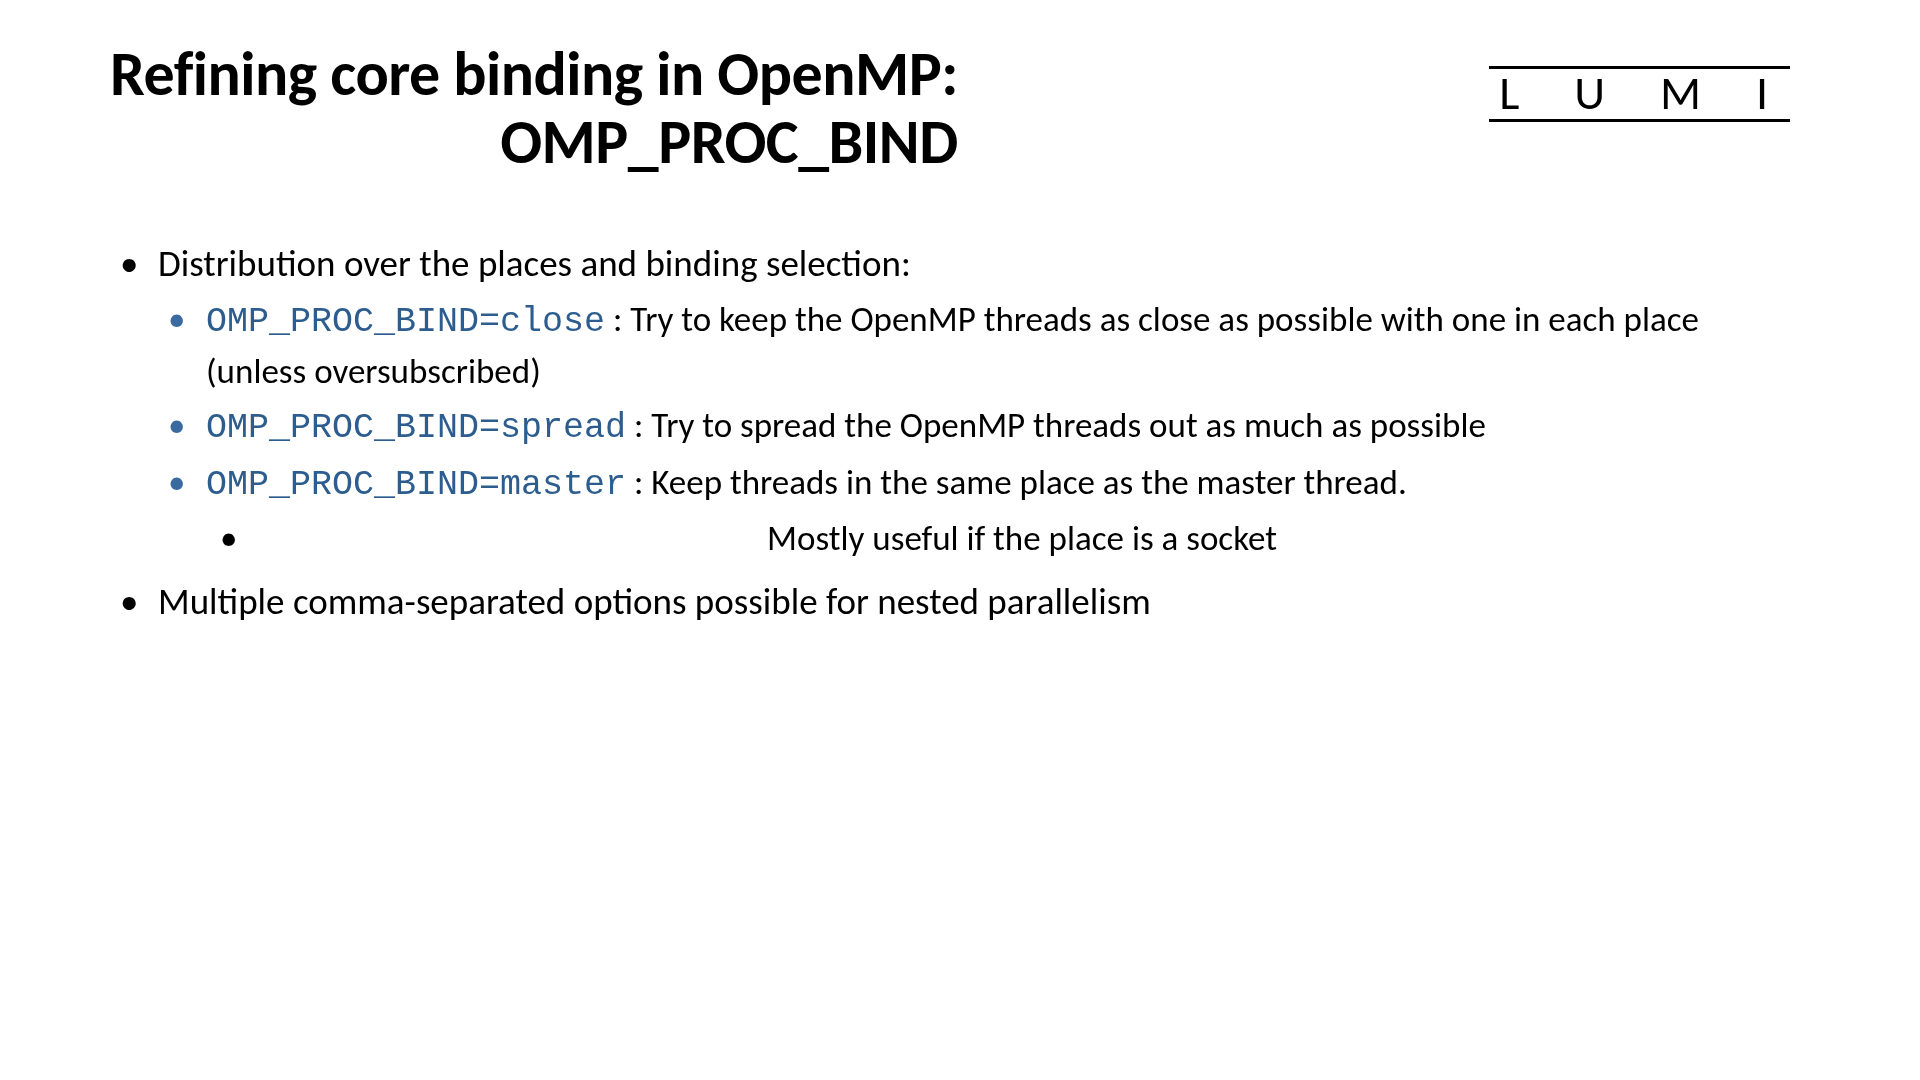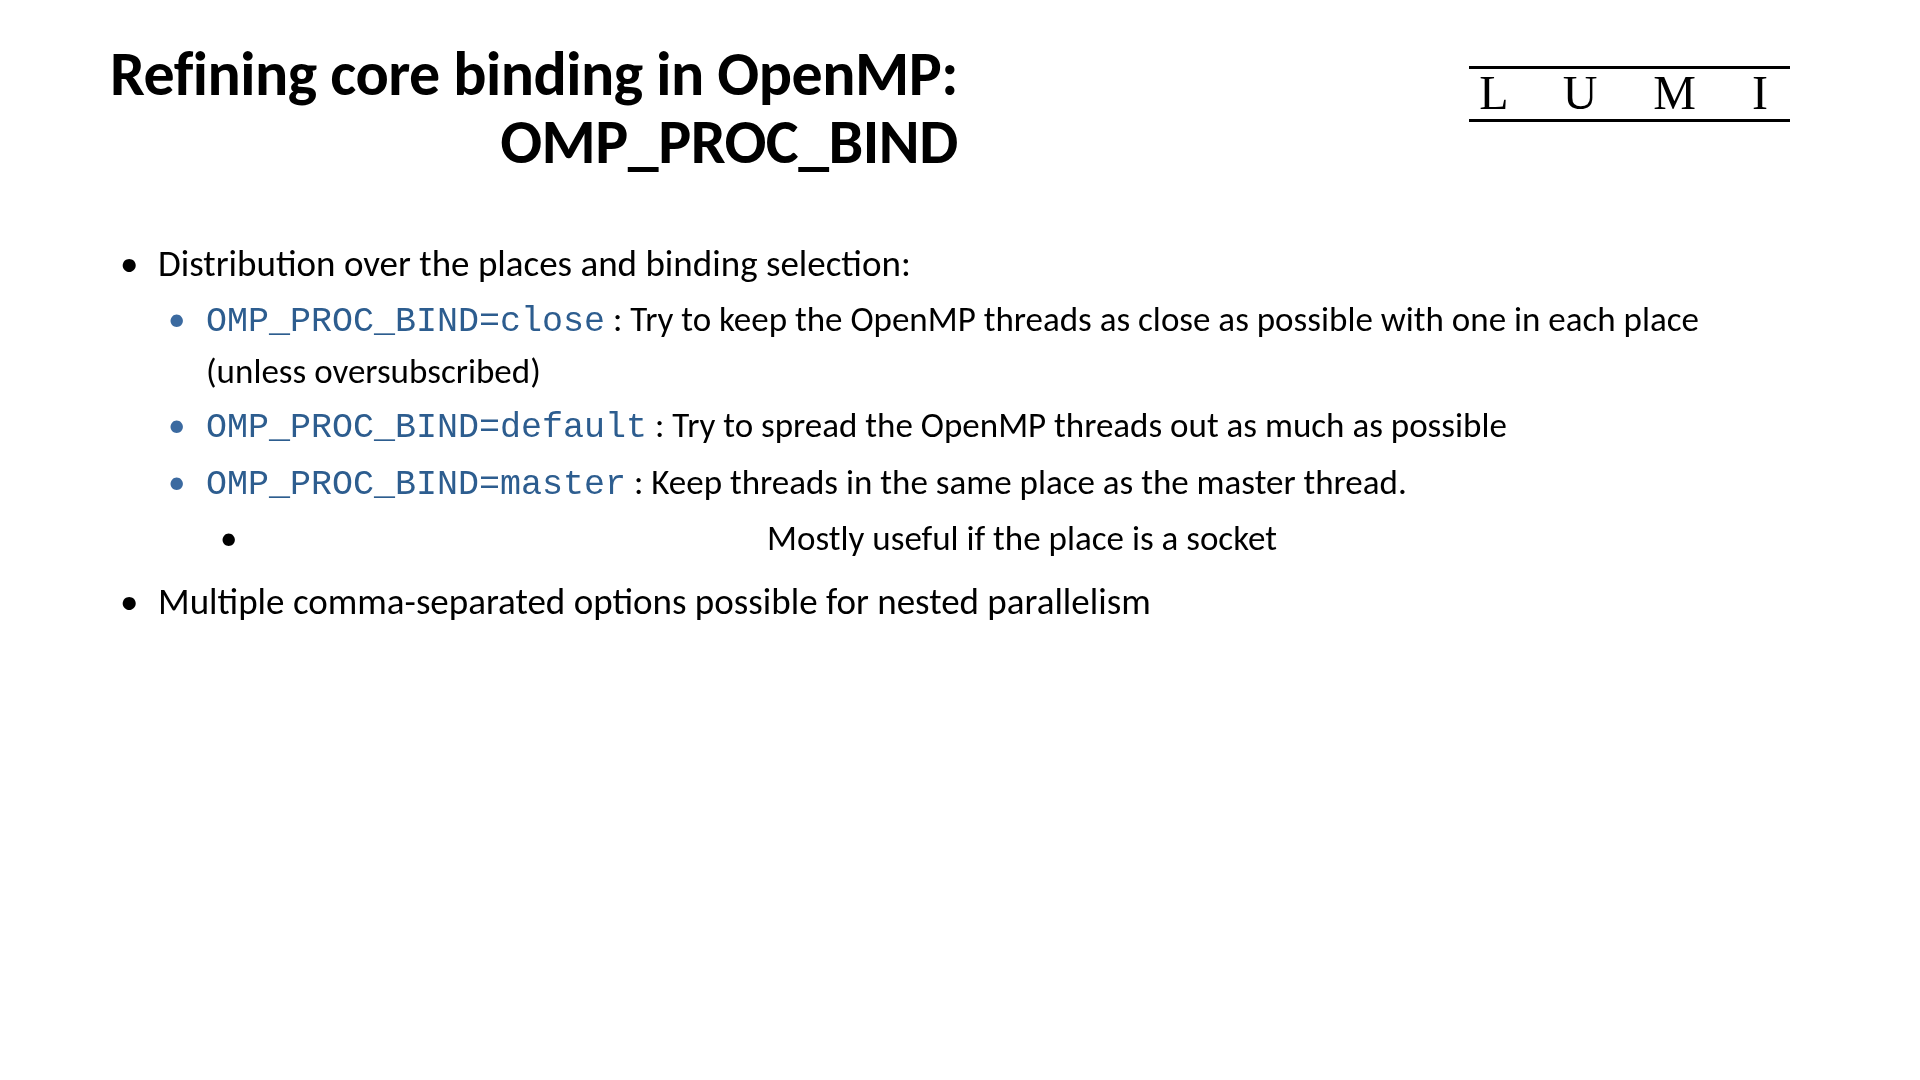--- a/index.html
+++ b/index.html
@@ -37,21 +37,20 @@
   }
   .logo-text {
     font-size: 48px;
     font-weight: 400;
     letter-spacing: 22px;
     border-top: 3px solid #000;
     border-bottom: 3px solid #000;
     padding: 0 0 2px 10px;
     line-height: 1;
     display: inline-block;
-    font-family: Liberation Serif, serif;
   }
   .content {
     margin-top: 62px;
     font-size: 37px;
     line-height: 1.38;
   }
   ul {
     margin: 4px;
     padding: 0;
     list-style: none;
@@ -129,21 +128,21 @@
 
   <div class="content">
     <ul class="level1">
       <li>
         <span>Distribution over the places and binding selection:</span>
         <ul class="level2">
           <li>
             <span class="code">OMP_PROC_BIND=close</span><span> : Try to keep the OpenMP threads as close as possible with one in each place (unless oversubscribed)</span>
           </li>
           <li>
-            <span class="code">OMP_PROC_BIND=default</span><span> : Try to spread the OpenMP threads out as much as possible</span>
+            <span class="code">OMP_PROC_BIND=spread</span><span> : Try to spread the OpenMP threads out as much as possible</span>
           </li>
           <li>
             <span class="code">OMP_PROC_BIND=master</span><span> : Keep threads in the same place as the master thread.</span>
             <ul class="level3">
               <li>
                 <span>Mostly useful if the place is a socket</span>
               </li>
             </ul>
           </li>
         </ul>

